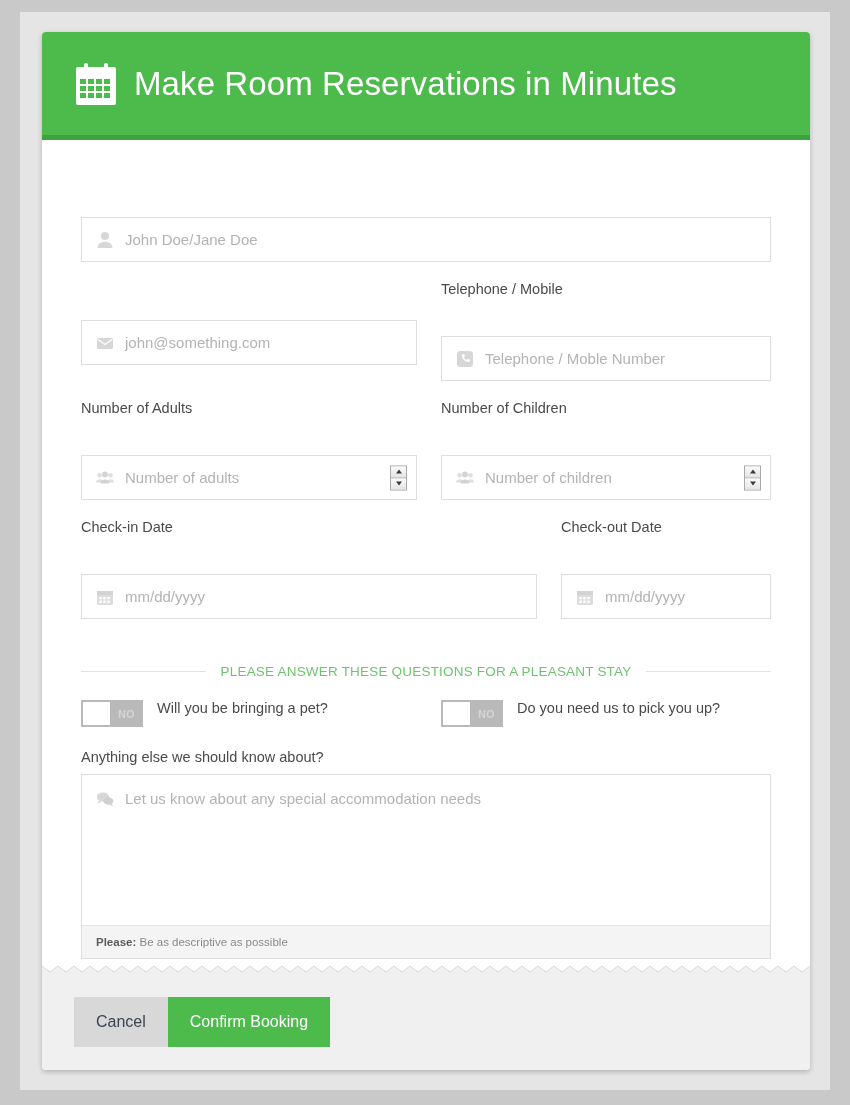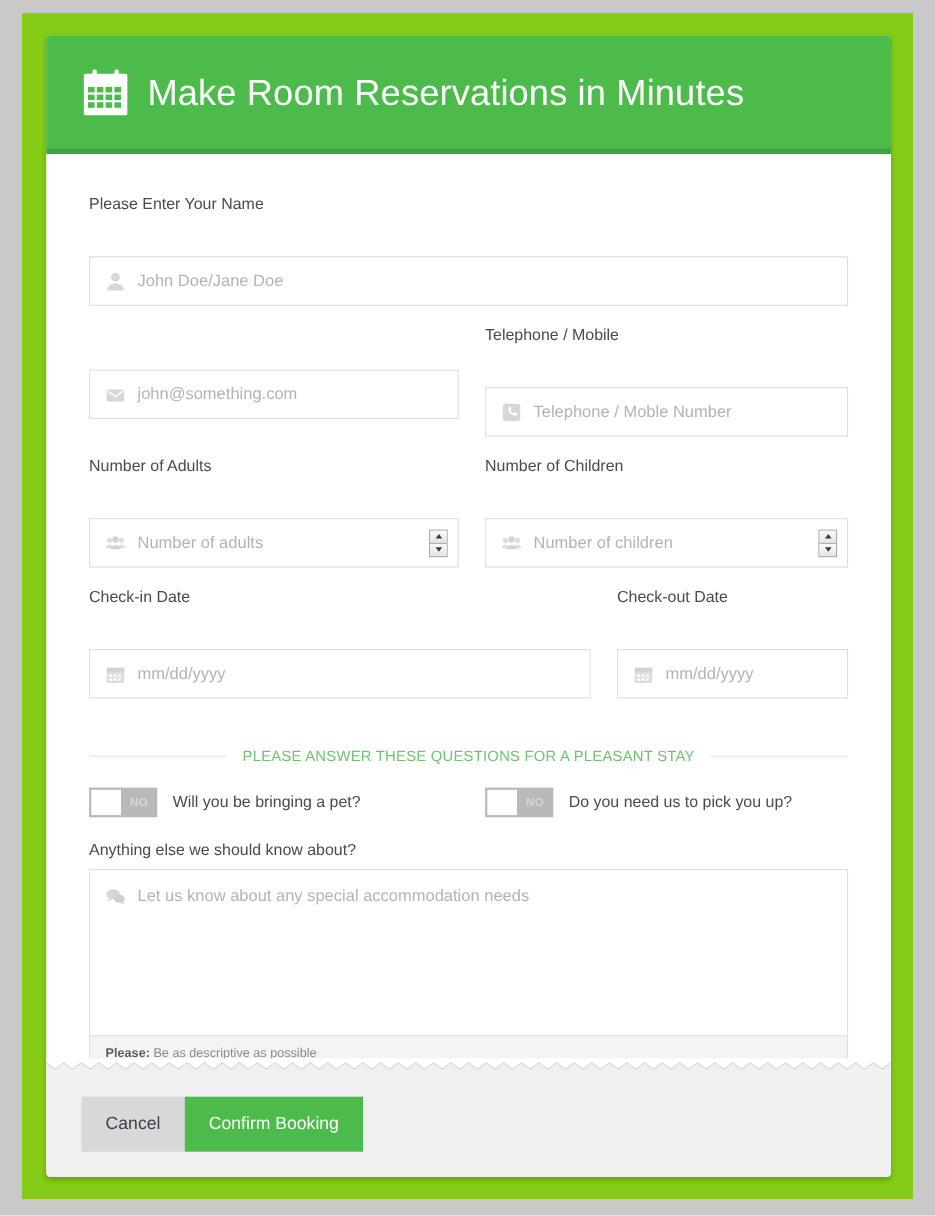--- a/index.html
+++ b/index.html
@@ -6,21 +6,21 @@
   html, body { margin:0; padding:0; }
   body {
     width:850px; height:1105px;
     background:#c9c9c9;
     font-family:"Liberation Sans", sans-serif;
     -webkit-font-smoothing:antialiased;
   }
   .page-frame {
     position:absolute; left:20px; top:12px;
     width:810px; height:1078px;
-    background:#84cc16;
+    background:#e5e5e5;
   }
   .card {
     position:absolute; left:22px; top:20px;
     width:768px; height:1038px;
     background:#ffffff;
     box-shadow:0 2px 5px rgba(0,0,0,0.22);
     border-radius:4px;
   }
   
   .card-header {
@@ -80,21 +80,21 @@
     margin:26px 0 21px 0;
   }
   .sec-divider .ln { flex:1; height:1px; background:#e2e2e2; }
   .sec-divider .tx {
     color:#6ec46e; font-size:13.5px;
     letter-spacing:.2px; padding:0 15px;
     white-space:nowrap;
   }
   
   .toggle-row { display:flex; align-items:center; margin-bottom:22px; }
-  .toggle-unit { display:flex; align-items:center; }
+  .toggle-unit { display:flex; }
   .switch {
     width:62px; height:27px; background:#b9b9b9;
     display:flex; align-items:center; flex:none;
     margin-right:14px;
   }
   .switch .knob { width:27px; height:23px; background:#fff; margin-left:2px; }
   .switch .st {
     flex:1; text-align:center; color:#d6d6d6;
     font-size:10.5px; font-weight:bold; letter-spacing:.5px;
   }
@@ -149,21 +149,20 @@
         <rect x="20" y="30" width="6" height="5"></rect>
             <rect x="28" y="30" width="6" height="5"></rect>
       </g>
     </svg>
     <div class="header-title">Make Room Reservations in Minutes</div>
   </div>
 
   <div class="card-body">
 
     <div class="grp">
-      <label class="field-label">Please Enter Your Name</label>
       <div class="input-box">
         <svg class="input-icon" viewBox="0 0 18 18">
           <circle cx="9" cy="5" r="4" fill="#b8b8b8"></circle>
           <path d="M1.5 17c0-4 3.4-6.2 7.5-6.2S16.5 13 16.5 17z" fill="#b8b8b8"></path>
         </svg>
         <span class="ph">John Doe/Jane Doe</span>
       </div>
     </div>
 
     <div class="row">

